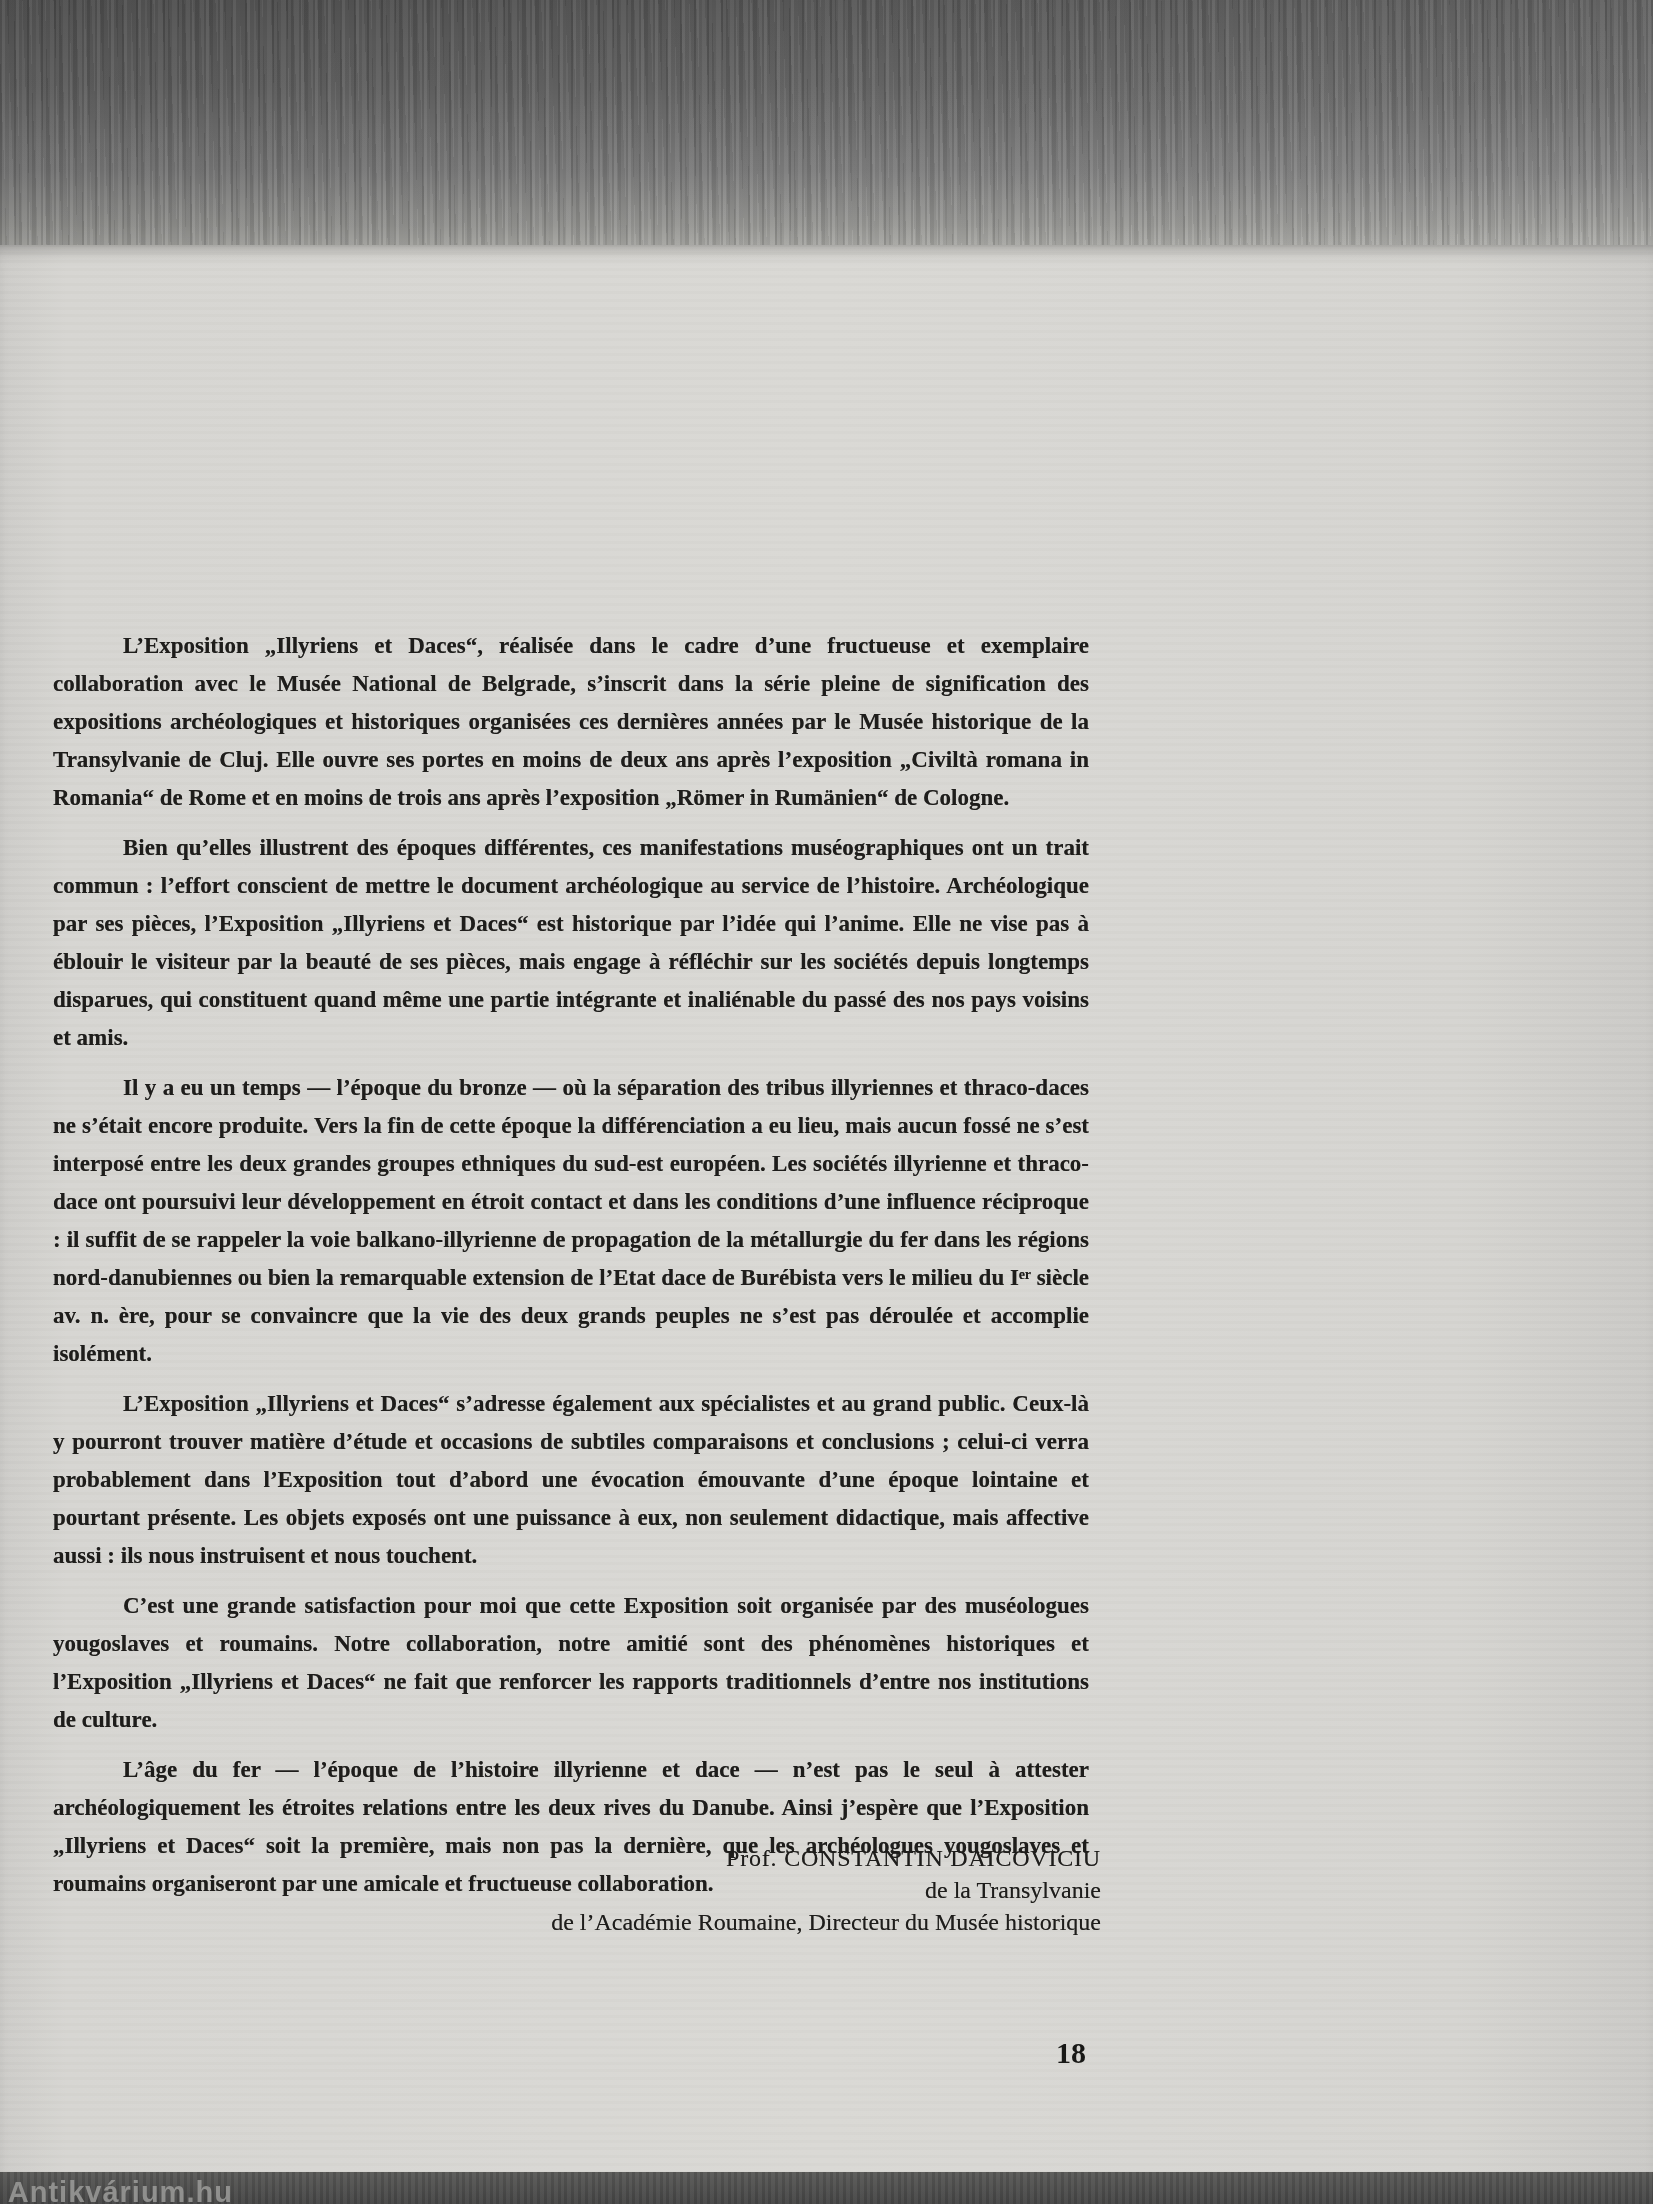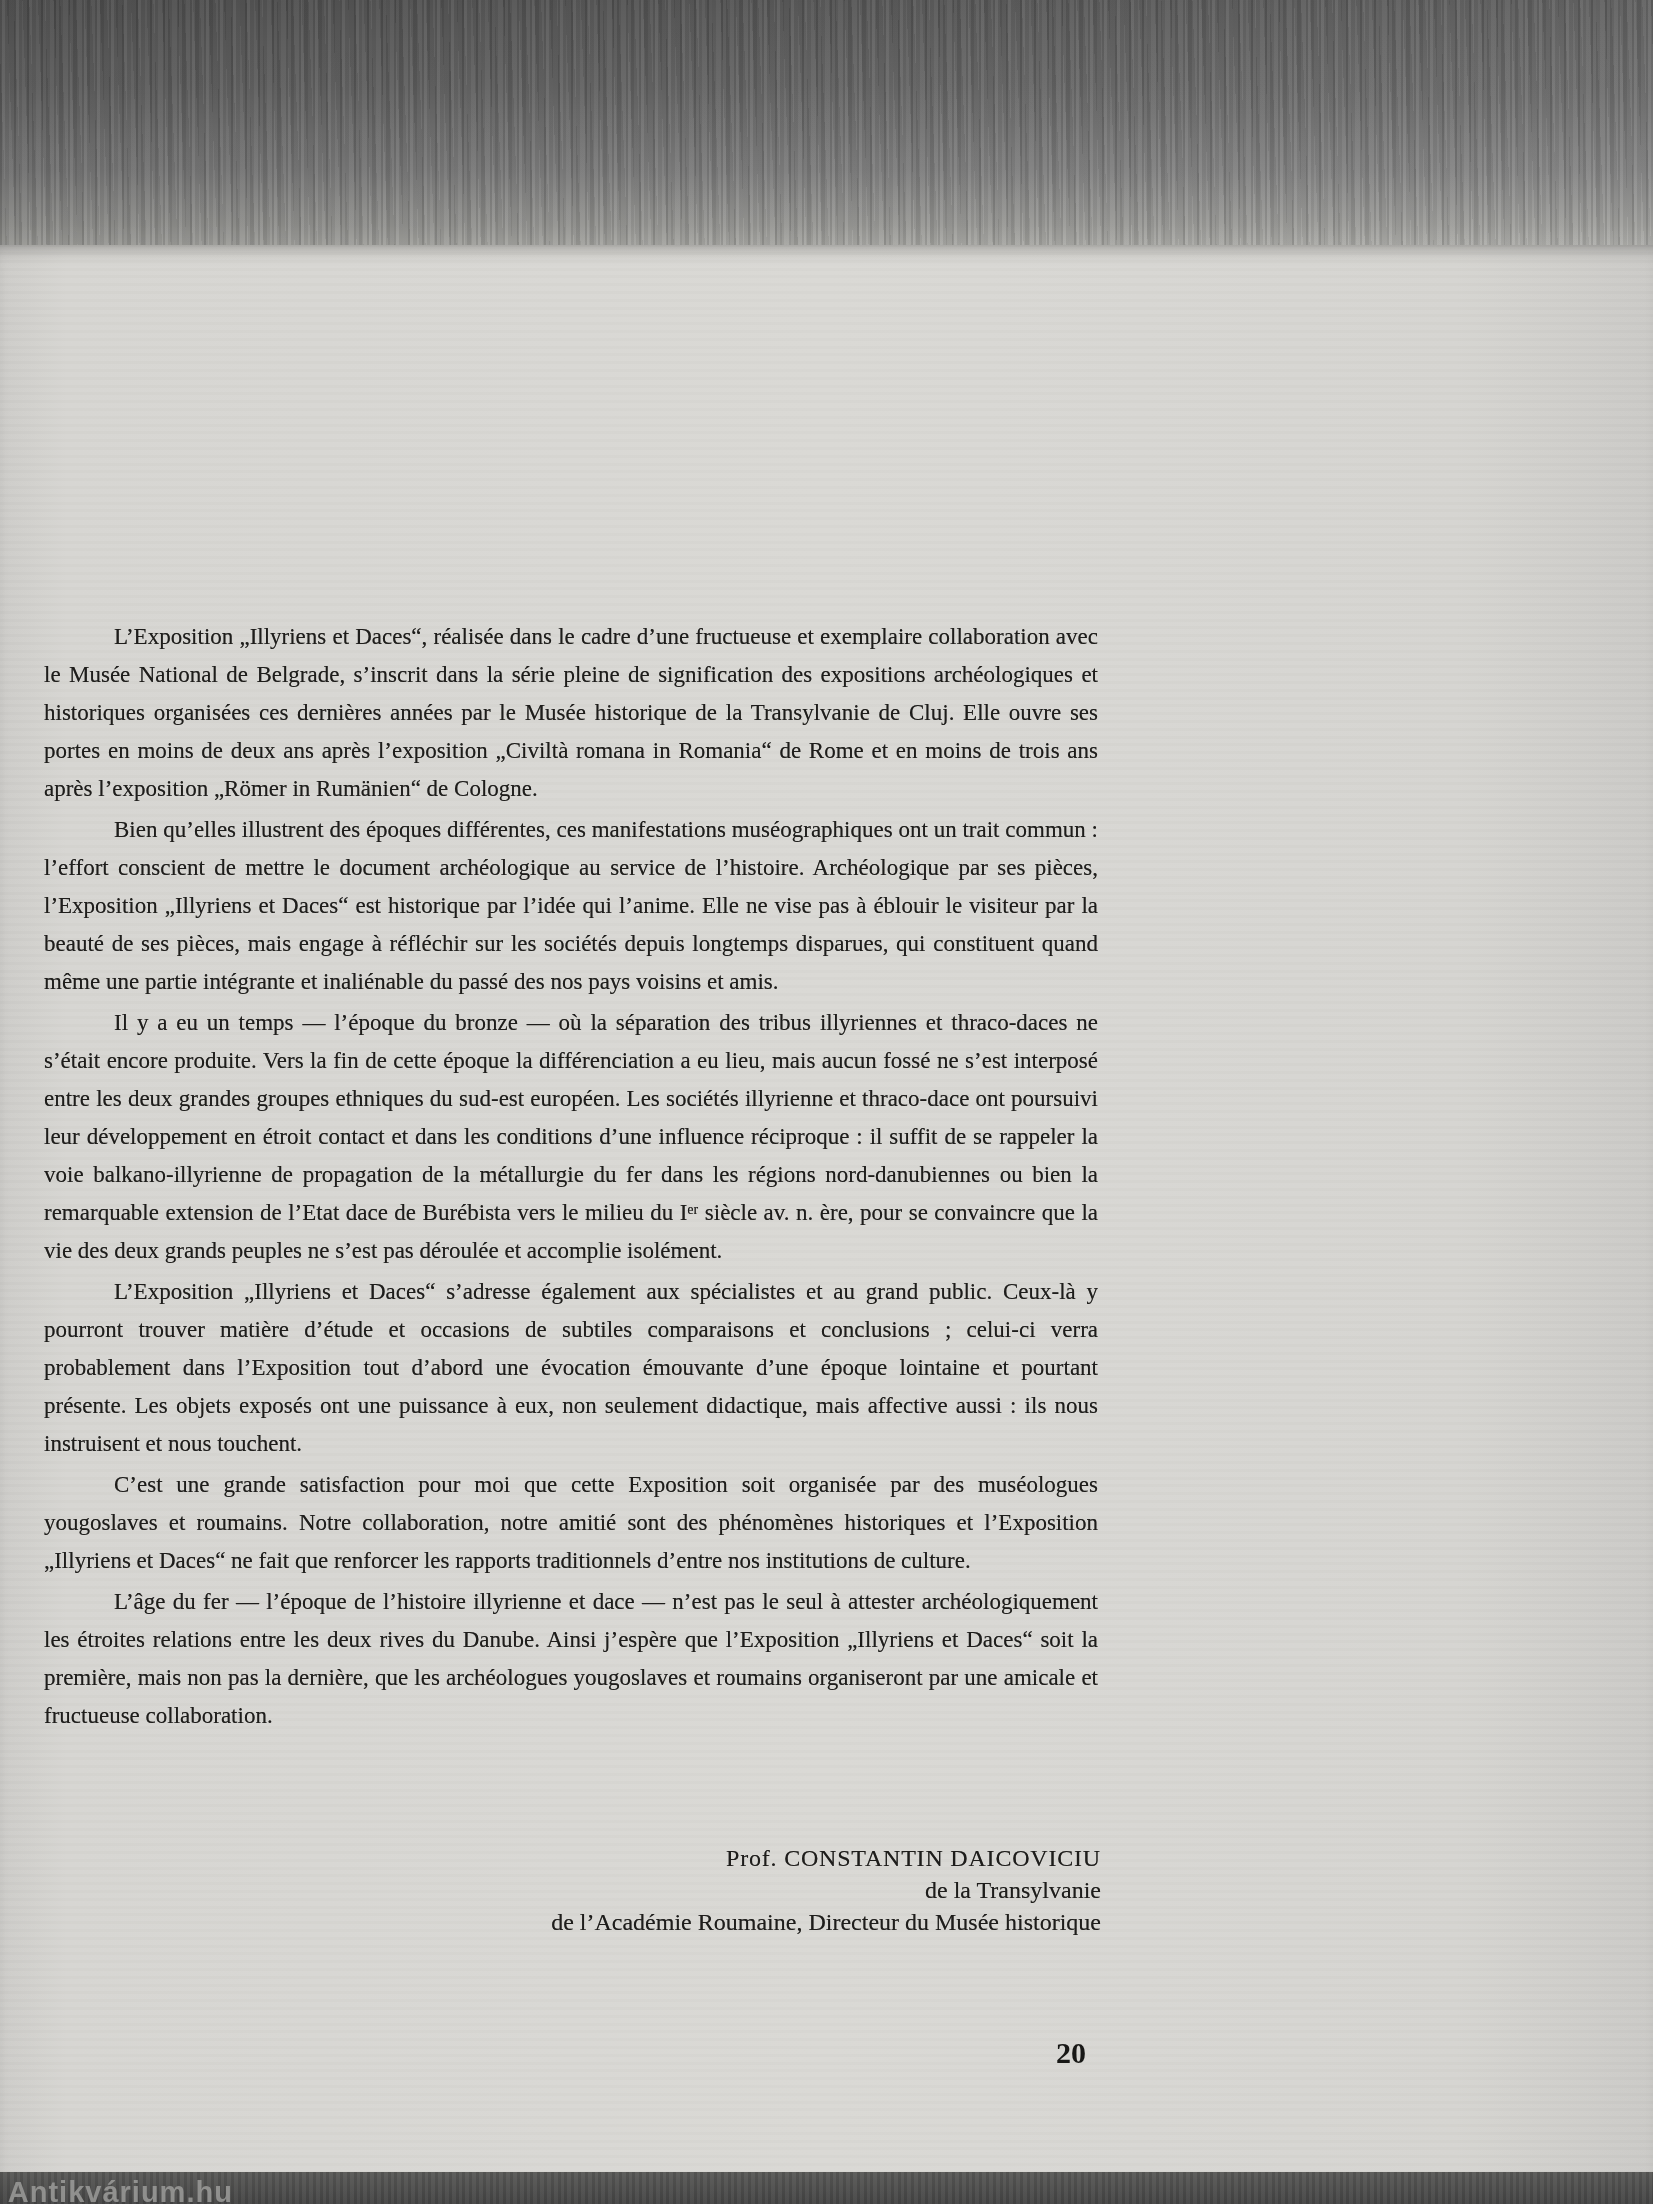--- a/index.html
+++ b/index.html
@@ -60,22 +60,23 @@
     left: 41px;
     top: 615px;
     width: 1060px;
     font-size: 23px;
     line-height: 38px;
     color: #1e1d1b;
     text-align: justify;
     text-shadow: 0 0 0.5px rgba(30,29,27,0.55);
   }
   .body-text p {
-    margin: 3px;
+    margin: 12px;
     text-indent: 70px;
+    font-weight: bold;
   }
 
   
   .signature {
     position: absolute;
     left: 490px;
     top: 1842px;
     width: 611px;
     text-align: right;
     font-size: 24px;
@@ -140,20 +141,20 @@
     <p>C’est une grande satisfaction pour moi que cette Exposition soit organisée par des muséologues yougoslaves et roumains. Notre collaboration, notre amitié sont des phénomènes historiques et l’Exposition „Illyriens et Daces“ ne fait que renforcer les rapports traditionnels d’entre nos institutions de culture.</p>
     <p>L’âge du fer — l’époque de l’histoire illyrienne et dace — n’est pas le seul à attester archéologiquement les étroites relations entre les deux rives du Danube. Ainsi j’espère que l’Exposition „Illyriens et Daces“ soit la première, mais non pas la dernière, que les archéologues yougoslaves et roumains organiseront par une amicale et fructueuse collaboration.</p>
   </div>
 
   <div class="signature">
     <div class="sig-name">Prof. CONSTANTIN DAICOVICIU</div>
     <div class="sig-title">de la Transylvanie</div>
     <div class="sig-title">de l’Académie Roumaine, Directeur du Musée historique</div>
   </div>
 
-  <div class="page-number">20</div>
+  <div class="page-number">18</div>
 
   <div class="bottom-band">
     <div class="watermark">Antikvárium.hu</div>
   </div>
 
 </div>
 
 
 </body></html>

